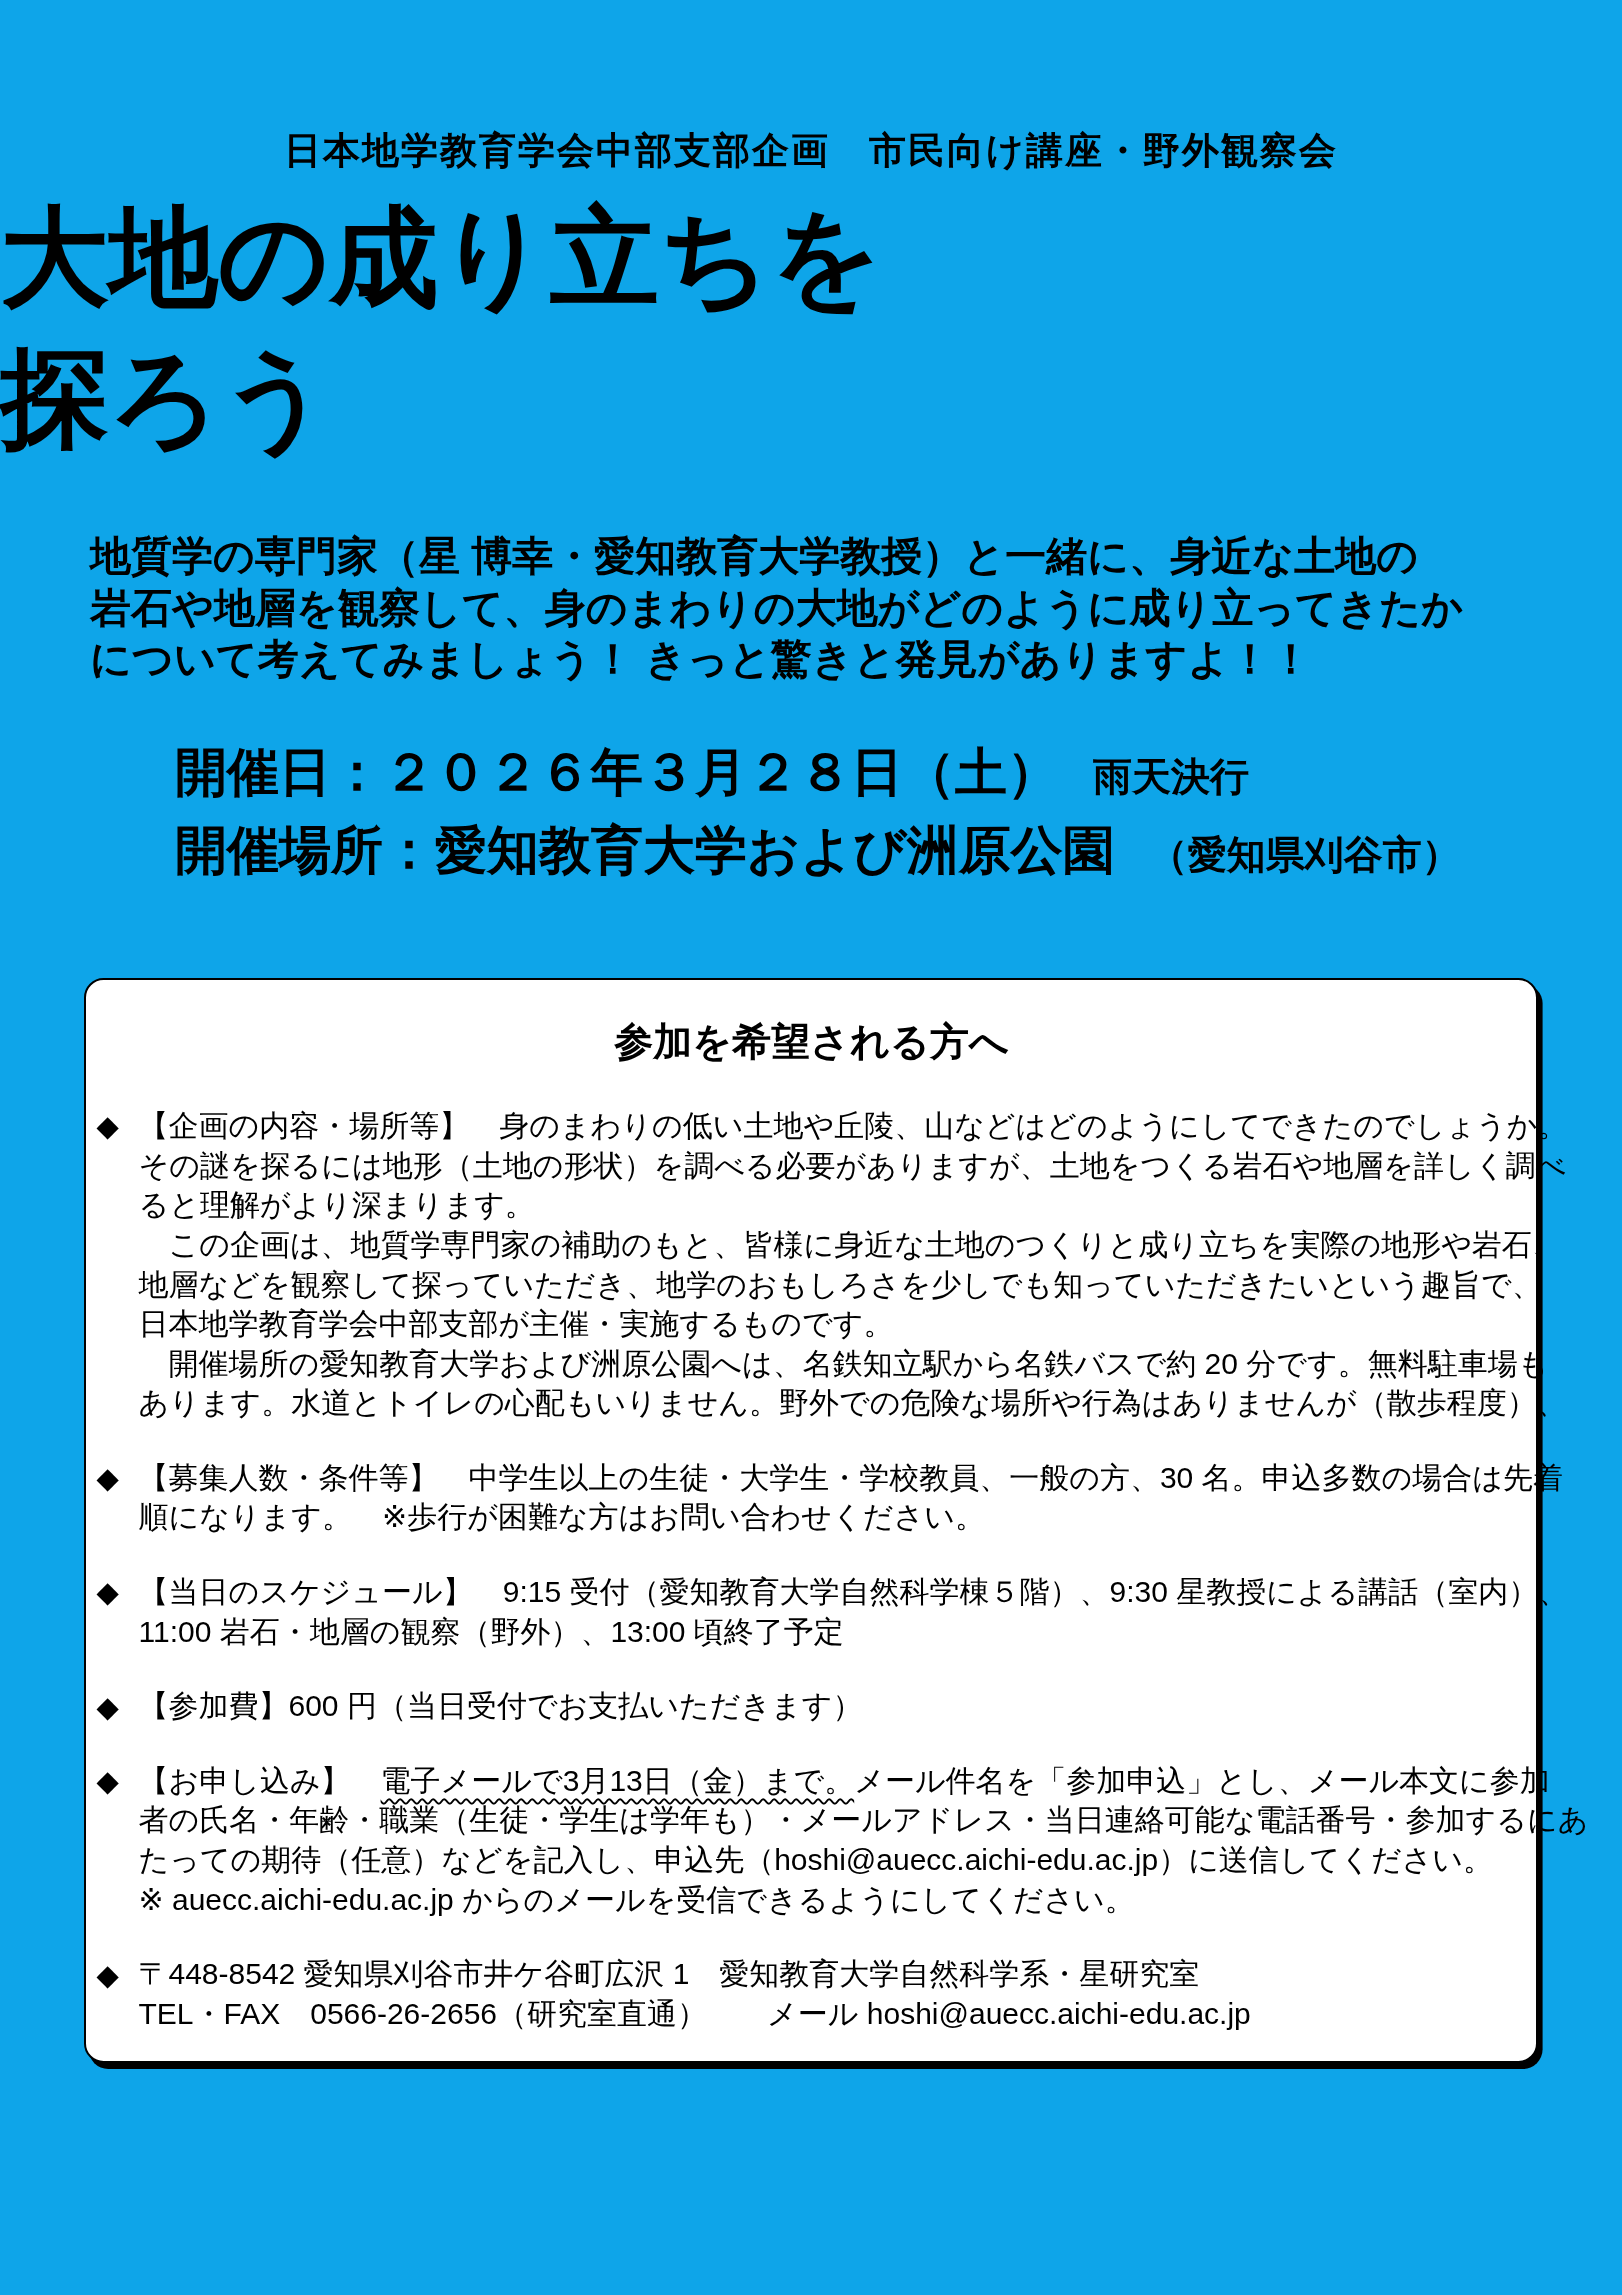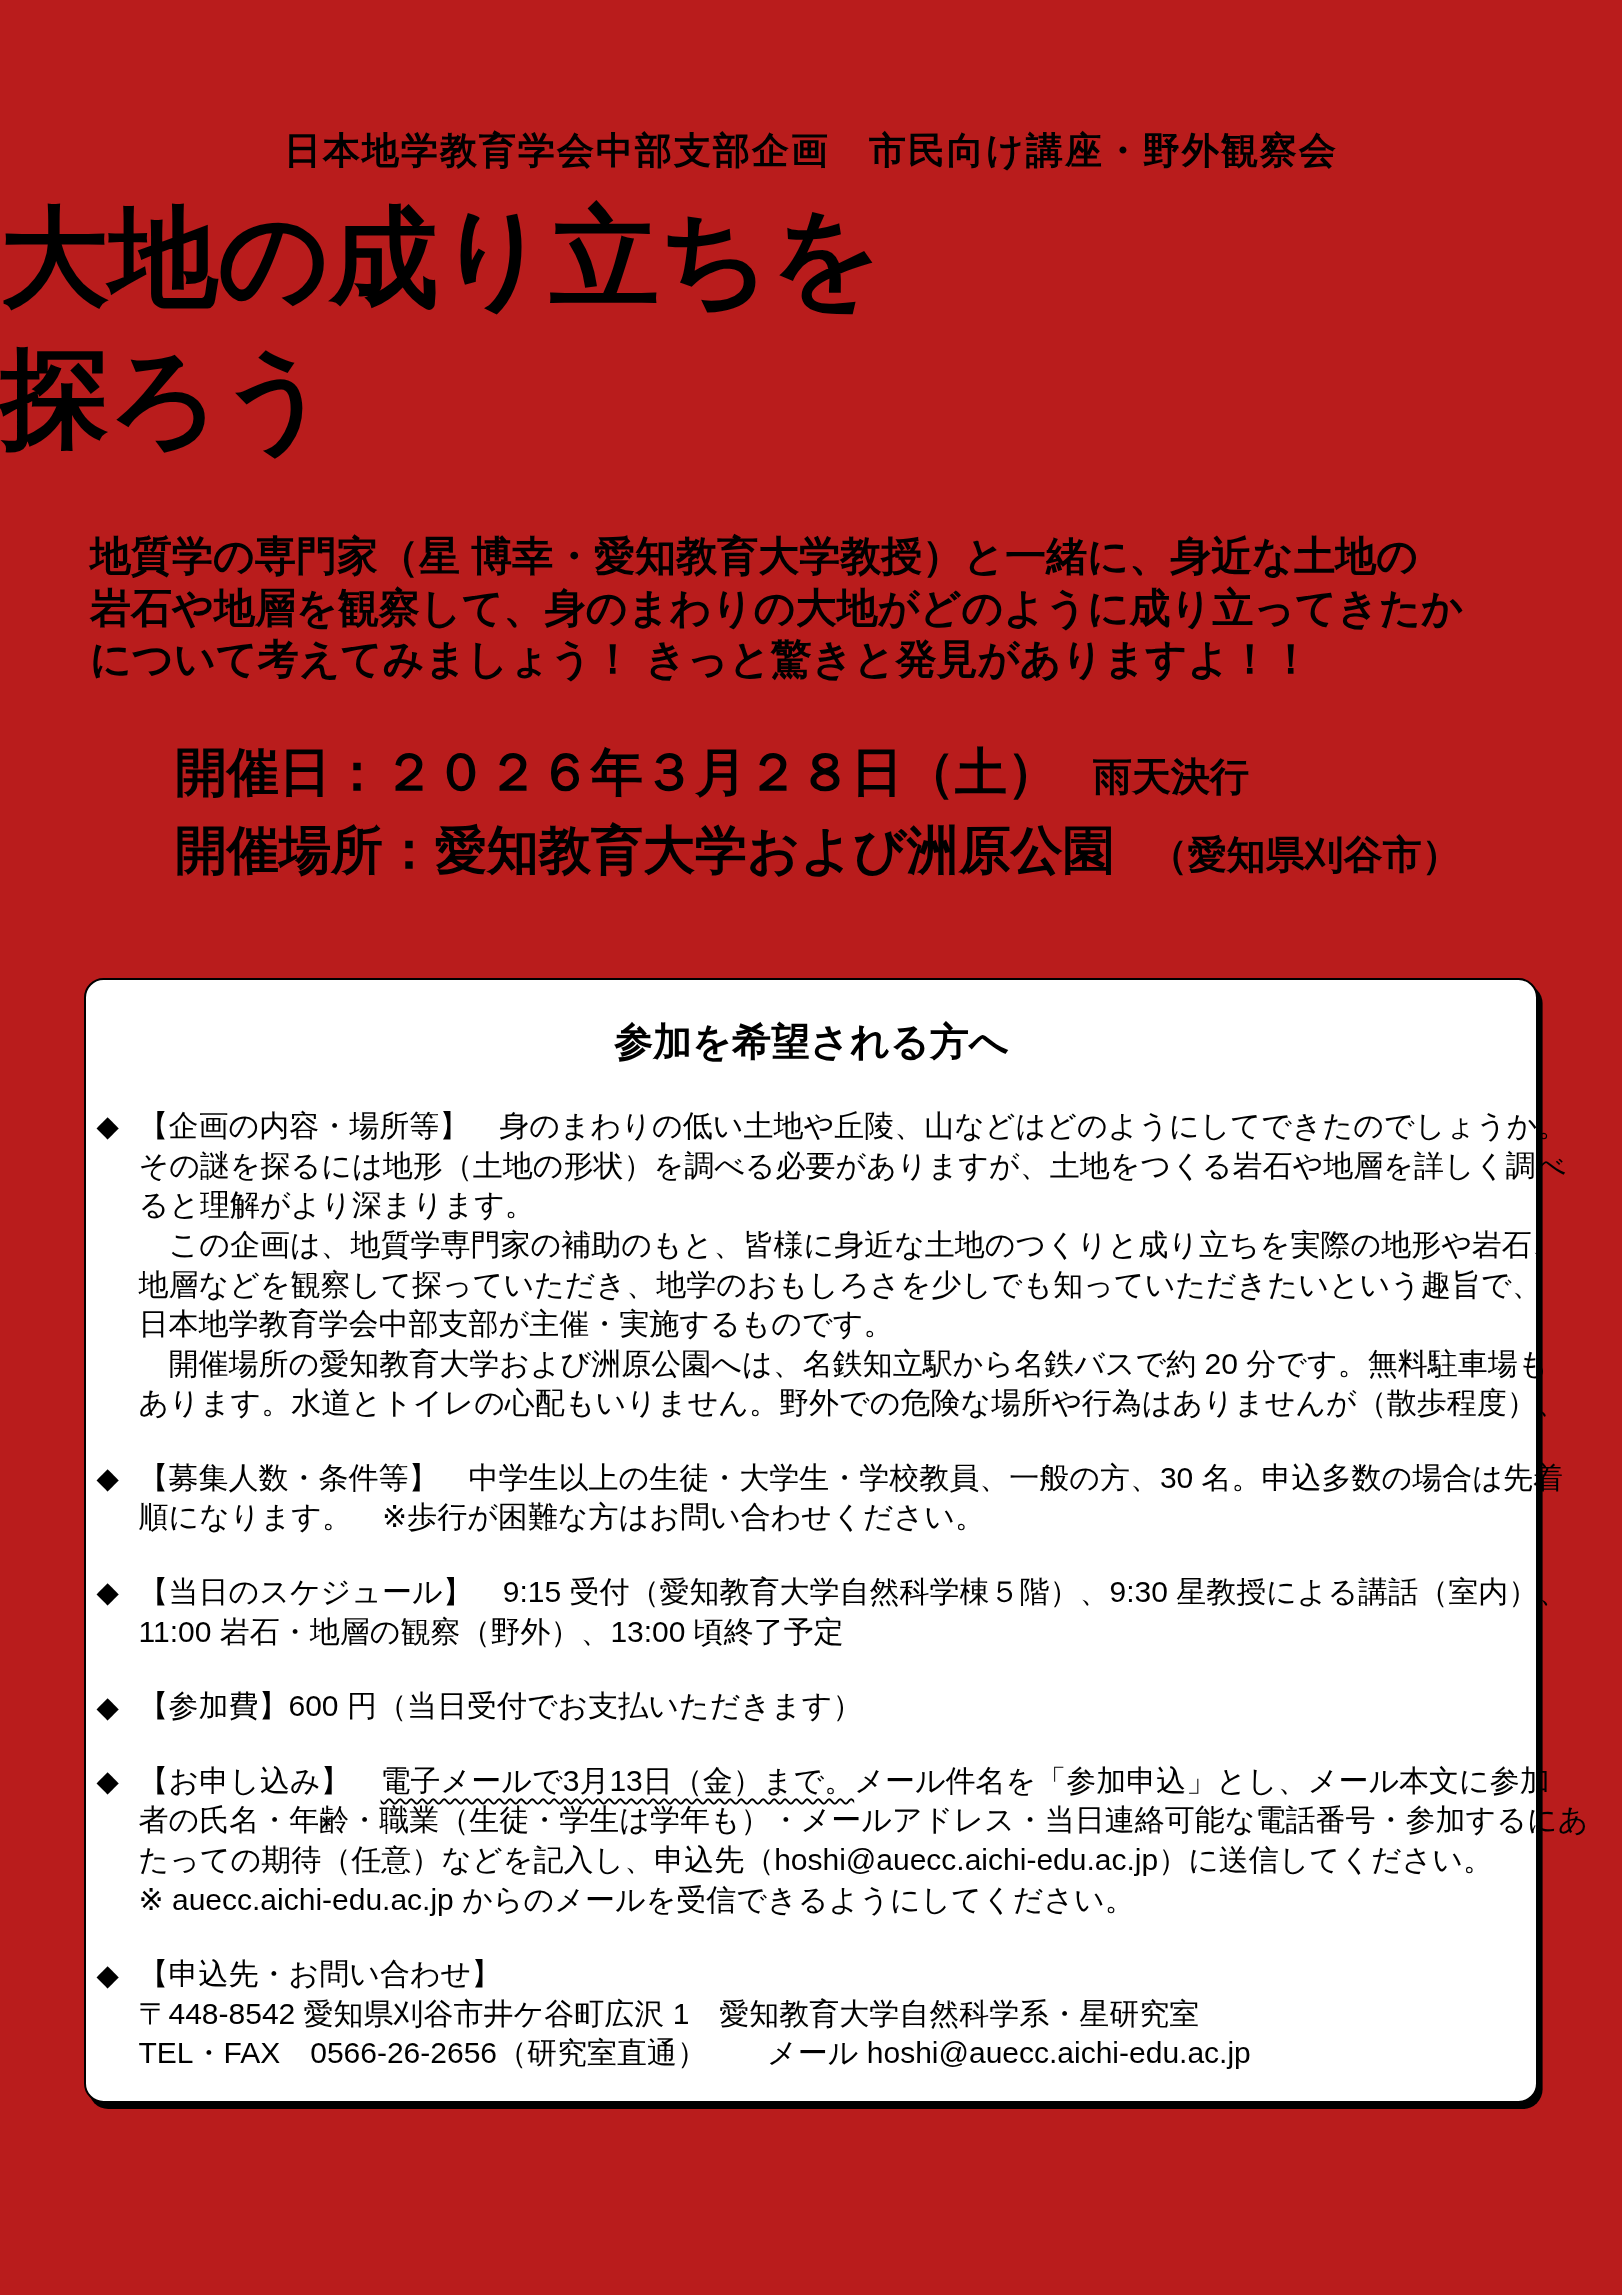--- a/index.html
+++ b/index.html
@@ -6,21 +6,21 @@
     margin: 0;
     padding: 0;
     background: #ffffff;
     color: #000000;
     font-family: "Liberation Sans", "DejaVu Sans", sans-serif;
   }
   .page {
     position: relative;
     width: 1622px;
     height: 2295px;
-    background: #b91c1c;
+    background: #0ea5e9;
     overflow: hidden;
   }
   
   .supertitle {
     margin-top: 126px;
     text-align: center;
     font-size: 37px;
     font-weight: 600;
     letter-spacing: 2px;
     white-space: nowrap;
@@ -152,20 +152,19 @@
     <div class="section">
       <span class="marker">◆</span>
       <span class="line"><span>【お申し込み】　</span><span class="wavy">電子メールで3月13日（金）まで。</span><span>メール件名を「参加申込」とし、メール本文に参加</span></span>
       <span class="line">者の氏名・年齢・職業（生徒・学生は学年も）・メールアドレス・当日連絡可能な電話番号・参加するにあ</span>
       <span class="line">たっての期待（任意）などを記入し、申込先（hoshi@auecc.aichi-edu.ac.jp）に送信してください。</span>
       <span class="line">※ auecc.aichi-edu.ac.jp からのメールを受信できるようにしてください。</span>
     </div>
 
     <div class="section">
       <span class="marker">◆</span>
-      <span class="line">【申込先・お問い合わせ】</span>
       <span class="line">〒448-8542 愛知県刈谷市井ケ谷町広沢 1　愛知教育大学自然科学系・星研究室</span>
       <span class="line">TEL・FAX　0566-26-2656（研究室直通）　　メール hoshi@auecc.aichi-edu.ac.jp</span>
     </div>
   </div>
 
 </div>
 
 
 </body></html>

